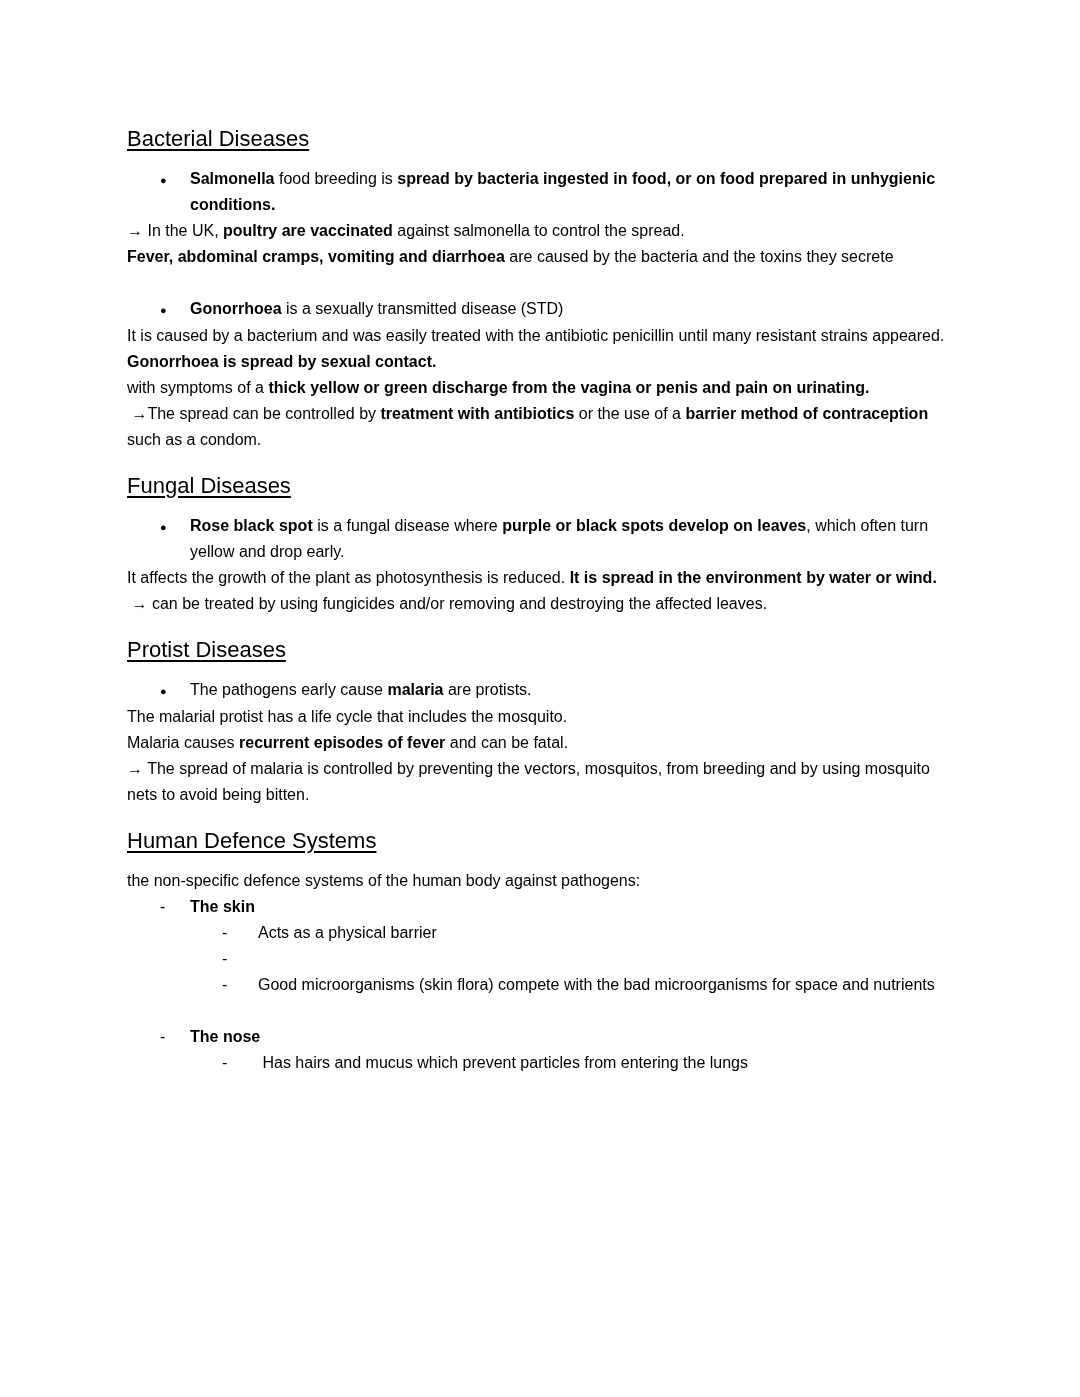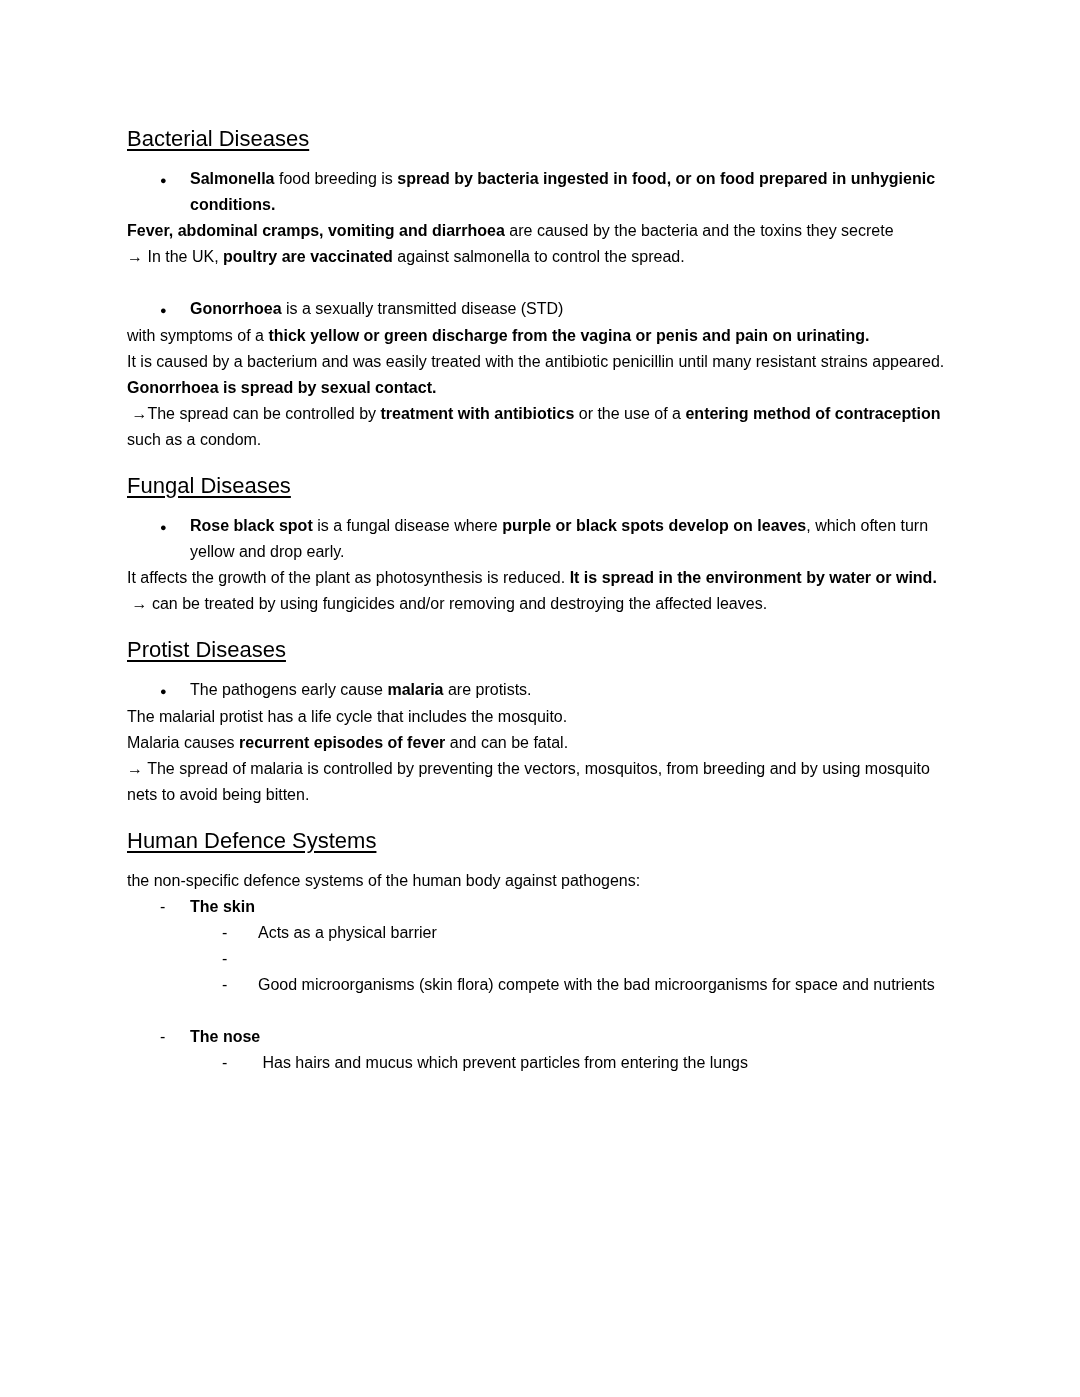--- a/index.html
+++ b/index.html
@@ -57,30 +57,30 @@
 <body style="color: rgb(0, 0, 0); background: rgb(255, 255, 255);">
 
 <div class="page">
   <div class="doc-body">
       <section class="doc-section">
         <h2 class="heading">Bacterial Diseases</h2>
         <div class="block bullet">
           <span class="marker">●</span>
           <span class="text"><strong>Salmonella</strong><span> food breeding is </span><strong>spread by bacteria ingested in food, or on food prepared in unhygienic conditions.</strong></span>
         </div>
+        <div class="block para"><span class="text"><span>→ In the UK, </span><strong>poultry are vaccinated</strong><span> against salmonella to control the spread.</span></span></div>
         <div class="block para"><span class="text"><strong>Fever, abdominal cramps, vomiting and diarrhoea</strong><span> are caused by the bacteria and the toxins they secrete</span></span></div>
-        <div class="block para"><span class="text"><span>→ In the UK, </span><strong>poultry are vaccinated</strong><span> against salmonella to control the spread.</span></span></div>
         <div class="gap"></div>
         <div class="block bullet">
           <span class="marker">●</span>
           <span class="text"><strong>Gonorrhoea</strong><span> is a sexually transmitted disease (STD)</span></span>
         </div>
+        <div class="block para"><span class="text"><span>It is caused by a bacterium and was easily treated with the antibiotic penicillin until many resistant strains appeared. </span><strong>Gonorrhoea is spread by sexual contact.</strong></span></div>
         <div class="block para"><span class="text"><span>with symptoms of a </span><strong>thick yellow or green discharge from the vagina or penis and pain on urinating.</strong></span></div>
-        <div class="block para"><span class="text"><span>It is caused by a bacterium and was easily treated with the antibiotic penicillin until many resistant strains appeared. </span><strong>Gonorrhoea is spread by sexual contact.</strong></span></div>
-        <div class="block para"><span class="text"><span>&nbsp;→The spread can be controlled by </span><strong>treatment with antibiotics</strong><span> or the use of a </span><strong>entering method of contraception</strong><span> such as a condom.</span></span></div>
+        <div class="block para"><span class="text"><span>&nbsp;→The spread can be controlled by </span><strong>treatment with antibiotics</strong><span> or the use of a </span><strong>barrier method of contraception</strong><span> such as a condom.</span></span></div>
       </section>
       <section class="doc-section">
         <h2 class="heading">Fungal Diseases</h2>
         <div class="block bullet">
           <span class="marker">●</span>
           <span class="text"><strong>Rose black spot</strong><span> is a fungal disease where </span><strong>purple or black spots develop on leaves</strong><span>, which often turn yellow and drop early.</span></span>
         </div>
         <div class="block para"><span class="text"><span>It affects the growth of the plant as photosynthesis is reduced. </span><strong>It is spread in the environment by water or wind.</strong></span></div>
         <div class="block para"><span class="text"><span>&nbsp;→ can be treated by using fungicides and/or removing and destroying the affected leaves.</span></span></div>
       </section>

